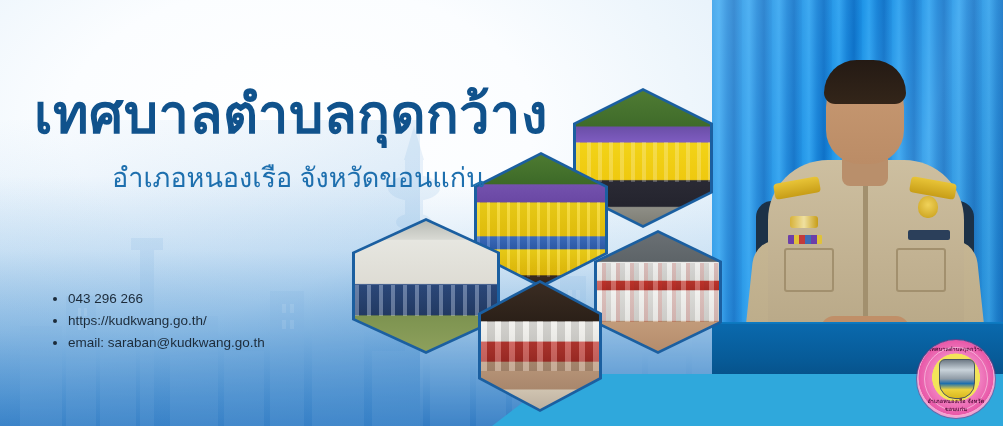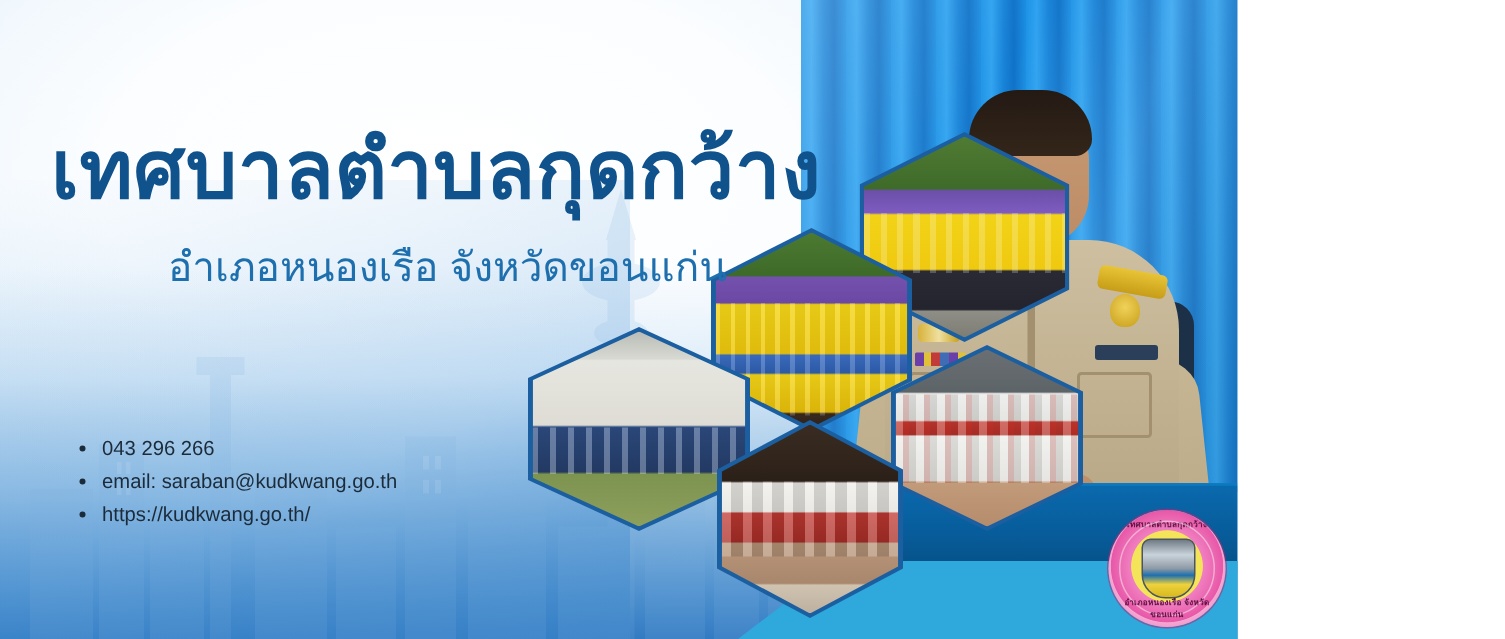--- a/index.html
+++ b/index.html
@@ -2,21 +2,21 @@
 <html><head>
 <meta charset="utf-8">
 <style>
   html,body{margin:0;padding:0;}
   body{
     font-family:"Liberation Sans","DejaVu Sans",sans-serif;
     background:#ffffff;
   }
   #banner{
     position:relative;
-    width:825px;
+    width:1003px;
     height:426px;
     overflow:hidden;
     background:#ffffff;
   }
 
   
   .bg-base{
     position:absolute; left:0; top:0; width:1003px; height:426px;
     background:
       radial-gradient(ellipse 520px 300px at 300px 120px, #ffffff 0%, #fbfdff 45%, #eef6fc 75%, #e4f0fa 100%);
@@ -397,22 +397,22 @@
       </div>
     </div>
   </div>
 
   <div class="title">เทศบาลตำบลกุดกว้าง</div>
   <div class="subtitle">อำเภอหนองเรือ จังหวัดขอนแก่น</div>
 
   <div class="contact">
     <ul>
       <li>043 296 266</li>
+      <li>https://kudkwang.go.th/</li>
       <li>email: saraban@kudkwang.go.th</li>
-      <li>https://kudkwang.go.th/</li>
     </ul>
   </div>
 
   <div class="seal">
     <div class="seal-txt-top">เทศบาลตำบลกุดกว้าง</div>
     <div class="seal-shield"></div>
     <div class="seal-ring"></div>
     <div class="seal-txt-bot">อำเภอหนองเรือ จังหวัดขอนแก่น</div>
   </div>
 

